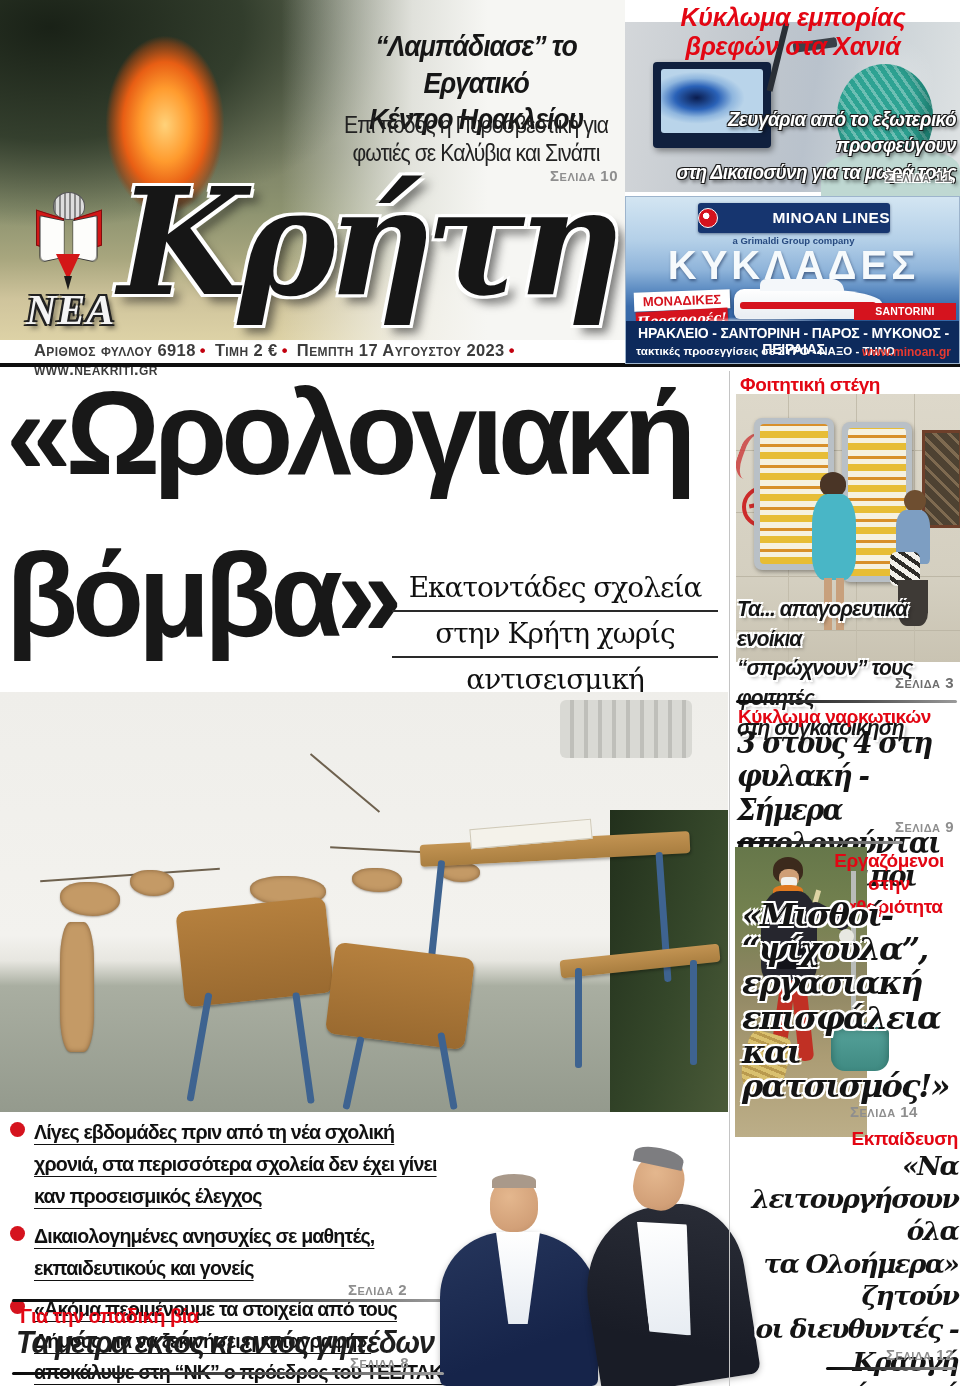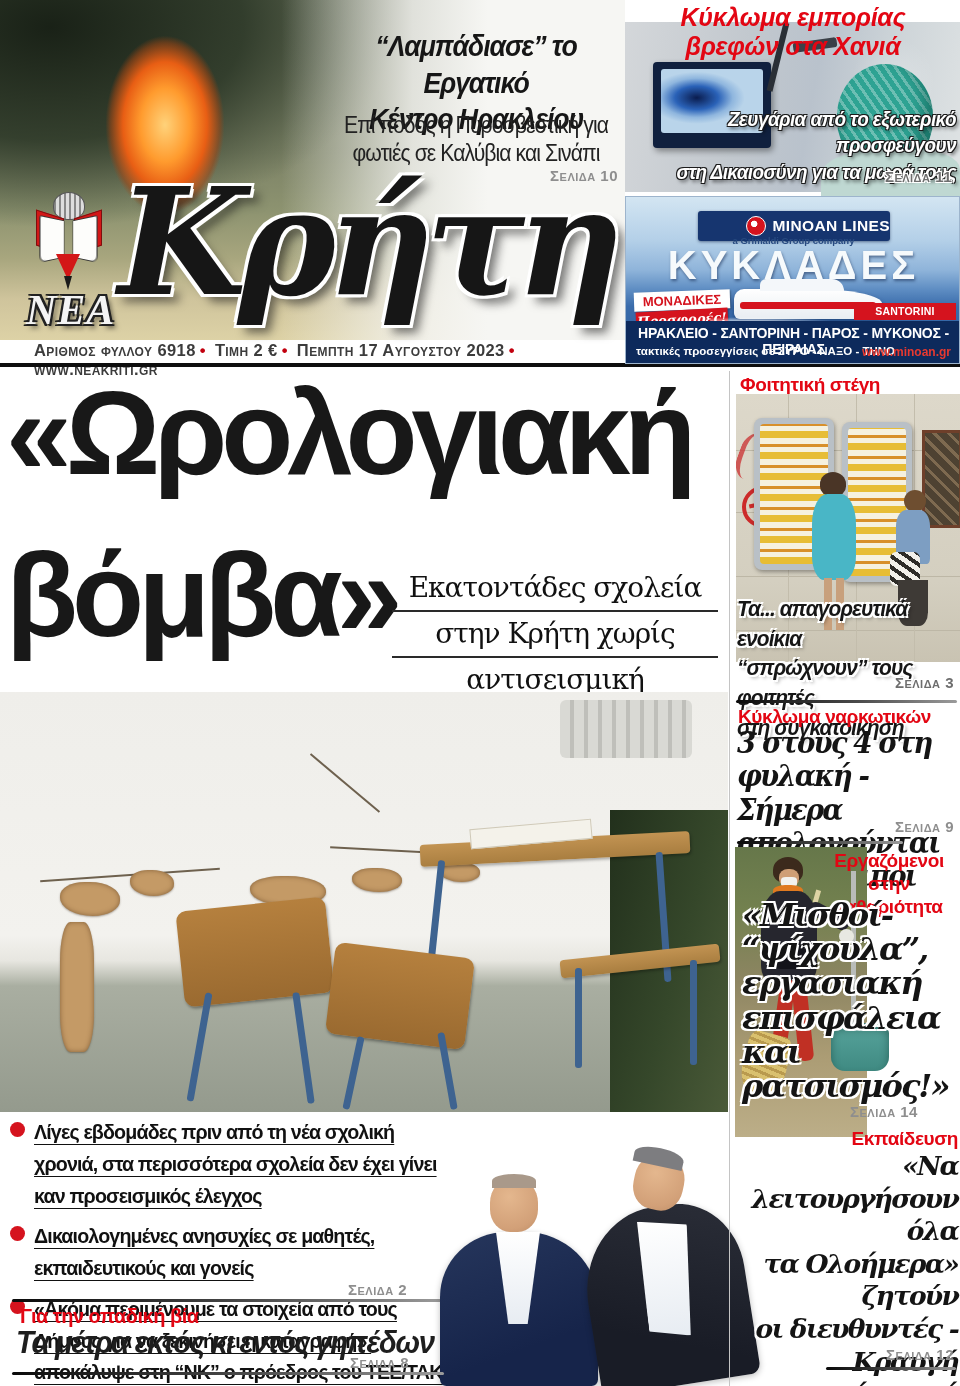--- a/index.html
+++ b/index.html
@@ -73,21 +73,21 @@
   #chania .mic2{position:absolute;left:168px;top:18px;width:44px;height:10px;background:#3a4048;transform:rotate(-8deg);border-radius:3px;}
   #cr-kicker{left:633px;top:3px;width:320px;text-align:center;font-size:25px;letter-spacing:-.3px;font-style:italic;}
   #cr-head{left:628px;top:106px;width:328px;text-align:right;color:#fff;font-size:19.5px;line-height:1.35;
            letter-spacing:-.6px;transform:scaleX(.97);transform-origin:100% 0;}
   #cr-pageref{left:840px;top:168px;width:112px;text-align:right;}
 
   
   #ad{left:625px;top:196px;width:335px;height:168px;overflow:hidden;border:1px solid #9db4cc;box-sizing:border-box;
     background:linear-gradient(to bottom,#d3e5f2 0%,#b4d0e8 26%,#8fb4da 44%,#5d8cc2 56%,#3a6cab 66%,#2d5d9c 100%);}
   #ad .brandbox{position:absolute;left:72px;top:6px;width:192px;height:30px;background:#16356f;border-radius:3px;
-     display:flex;align-items:center;justify-content:flex-end;gap:6px;box-shadow:0 1px 3px rgba(0,20,60,.5);margin-top:8px;}
+     display:flex;align-items:center;justify-content:space-between;gap:6px;box-shadow:0 1px 3px rgba(0,20,60,.5);}
   #ad .brandlogo{width:18px;height:18px;border-radius:50%;background:radial-gradient(circle at 40% 38%,#fff 0 3px,#d5131e 3.5px);border:1.5px solid #fff;}
   #ad .brandname{color:#fff;font-weight:800;font-size:15.5px;letter-spacing:.4px;}
   #ad .subbrand{position:absolute;left:0;top:38px;width:335px;text-align:center;font-size:9.5px;color:#274a80;font-weight:600;}
   #ad .cyclades{position:absolute;left:0;top:46px;width:335px;text-align:center;color:#f6fafc;font-weight:700;
      font-size:40px;letter-spacing:4px;text-shadow:1px 2px 3px rgba(10,30,70,.5);}
   #ad .offer1{position:absolute;left:8px;top:94px;width:96px;height:19px;background:#fff;color:#d5131e;font-weight:800;
      font-size:13px;text-align:center;line-height:19px;transform:rotate(-2deg);box-shadow:1px 1px 2px rgba(0,0,0,.3);}
   #ad .offer2{position:absolute;left:10px;top:113px;width:92px;height:19px;background:#d5131e;color:#fff;font-weight:700;
      font-style:italic;font-size:13px;text-align:center;line-height:19px;transform:rotate(-3deg);
      font-family:"DejaVu Serif",serif;box-shadow:1px 1px 2px rgba(0,0,0,.3);}

